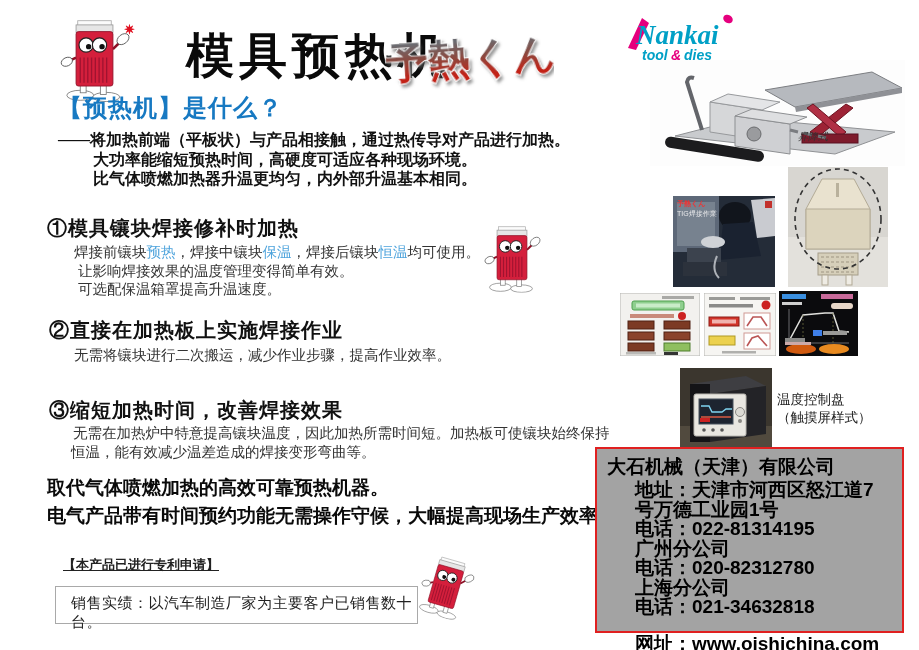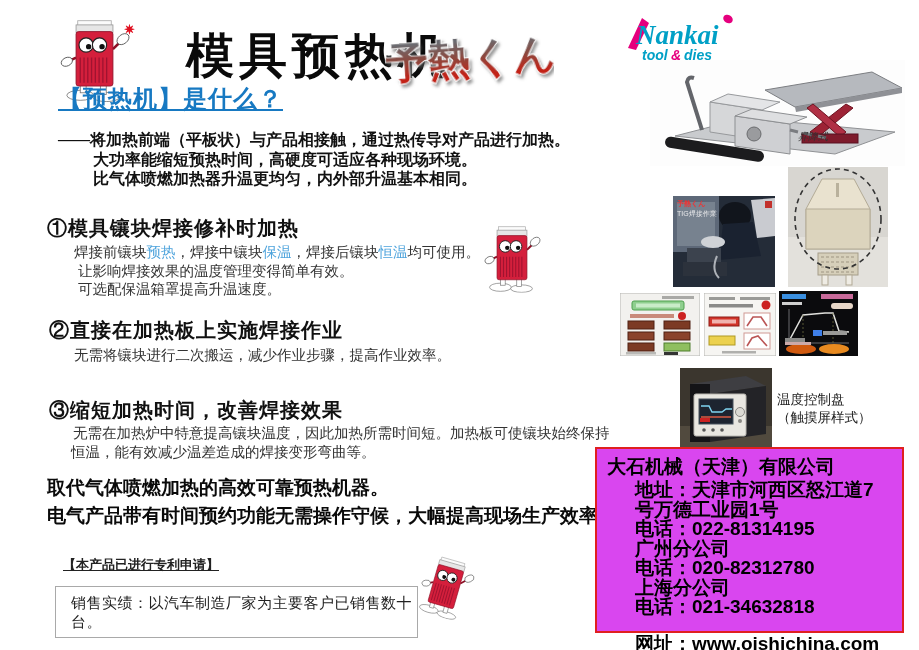--- a/index.html
+++ b/index.html
@@ -6,40 +6,40 @@
   body { background:#e8e8e8; font-family:"Liberation Serif", serif; }
   .page { position:relative; width:919px; height:650px; background:#fff; overflow:hidden; }
   .abs { position:absolute; }
 
   
   .main-title { left:146px; top:24px; font-size:48px; font-weight:bold; color:#0a0a0a; letter-spacing:5px; font-family:"Liberation Serif", serif;margin-left:40px; }
   .yonetsu-logo { left:382px; top:26px; }
   .nankai { left:618px; top:10px; }
 
   
-  .intro-heading { left:58px; top:83px; font-size:24px; font-weight:bold; color:#1779c2; letter-spacing:1px;text-decoration:underline; }
+  .intro-heading { left:58px; top:92px; font-size:24px; font-weight:bold; color:#1779c2; letter-spacing:1px; }
   .intro-body { left:58px; top:130px; font-size:16px; font-weight:bold; color:#111; line-height:19.5px; }
   .intro-body .indent { padding-left:35px; }
 
   
   .sec-heading { font-size:20px; font-weight:bold; color:#111; letter-spacing:1px; }
   .sec-body { font-size:14.5px; color:#333; line-height:18.5px; }
   .blue-word { color:#4da3dc; }
 
   .statement { left:47px; top:474px; font-size:19px; font-weight:bold; color:#0a0a0a; line-height:27.5px; }
 
   
-  .contact-box { left:595px; top:447px; width:309px; height:186px; border:2px solid #e02020; background:#d946ef; padding:5px 10px 0 10px; font-family:"Liberation Sans", sans-serif; }
+  .contact-box { left:595px; top:447px; width:309px; height:186px; border:2px solid #e02020; background:#a3a3a3; padding:5px 10px 0 10px; font-family:"Liberation Sans", sans-serif; }
   .contact-company { font-size:19px; font-weight:bold; color:#000; line-height:26px; }
   .contact-line { font-size:19px; font-weight:bold; color:#000; line-height:19.5px;margin-left:28px; }
   .contact-web { margin-top:17px; }
 
   
   .patent-note { left:63px; top:556px; font-size:13px; font-weight:bold; color:#222;text-decoration:underline; }
-  .sales-box { left:55px; top:586px; width:363px; height:52px; border:1px solid #a9a9a9; background:#fff; }
+  .sales-box { left:55px; top:586px; width:363px; height:38px; border:1px solid #a9a9a9; background:#fff; }
   .sales-text { padding:7px 0 0 15px; font-size:15px; color:#222; letter-spacing:0.5px; }
 
   
   .photo { display:block; }
   .lift-label { left:798px; top:130px; font-size:10px; color:#333;font-style:italic; }
   .ctrl-label { left:777px; top:391px; font-size:13.5px; color:#222; line-height:18px; }
 
   .spark { left:124px; top:22px; color:#e01020; font-size:13px; font-weight:bold; }
   .mascot3-wrap { left:416px; top:550px; transform:rotate(16deg); }
 </style>

